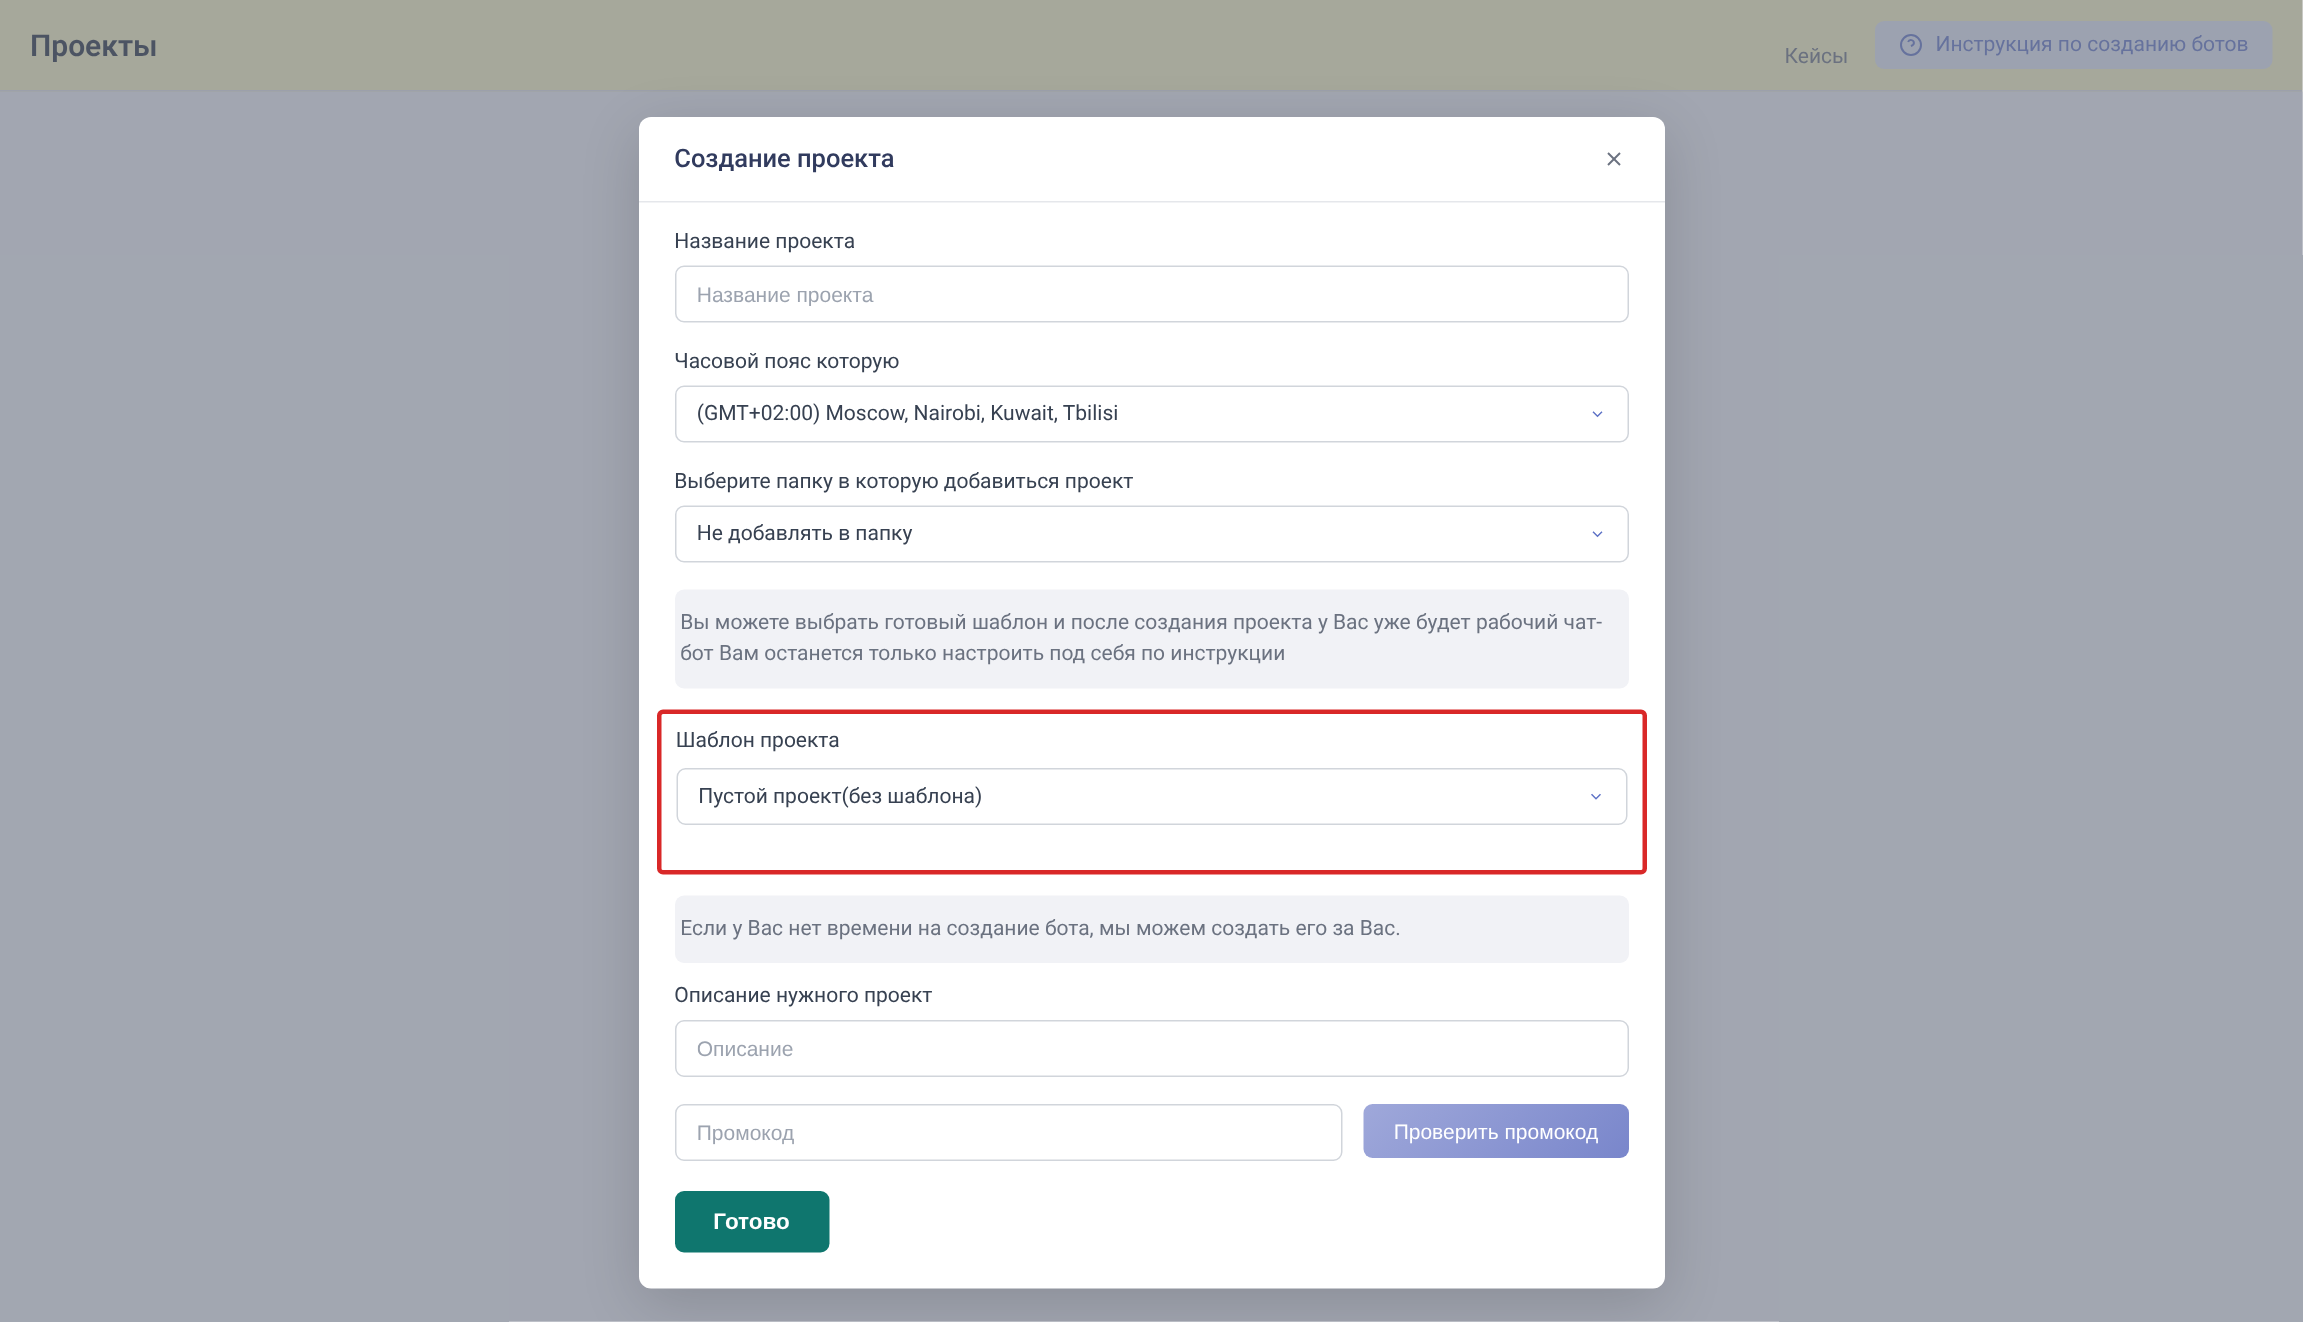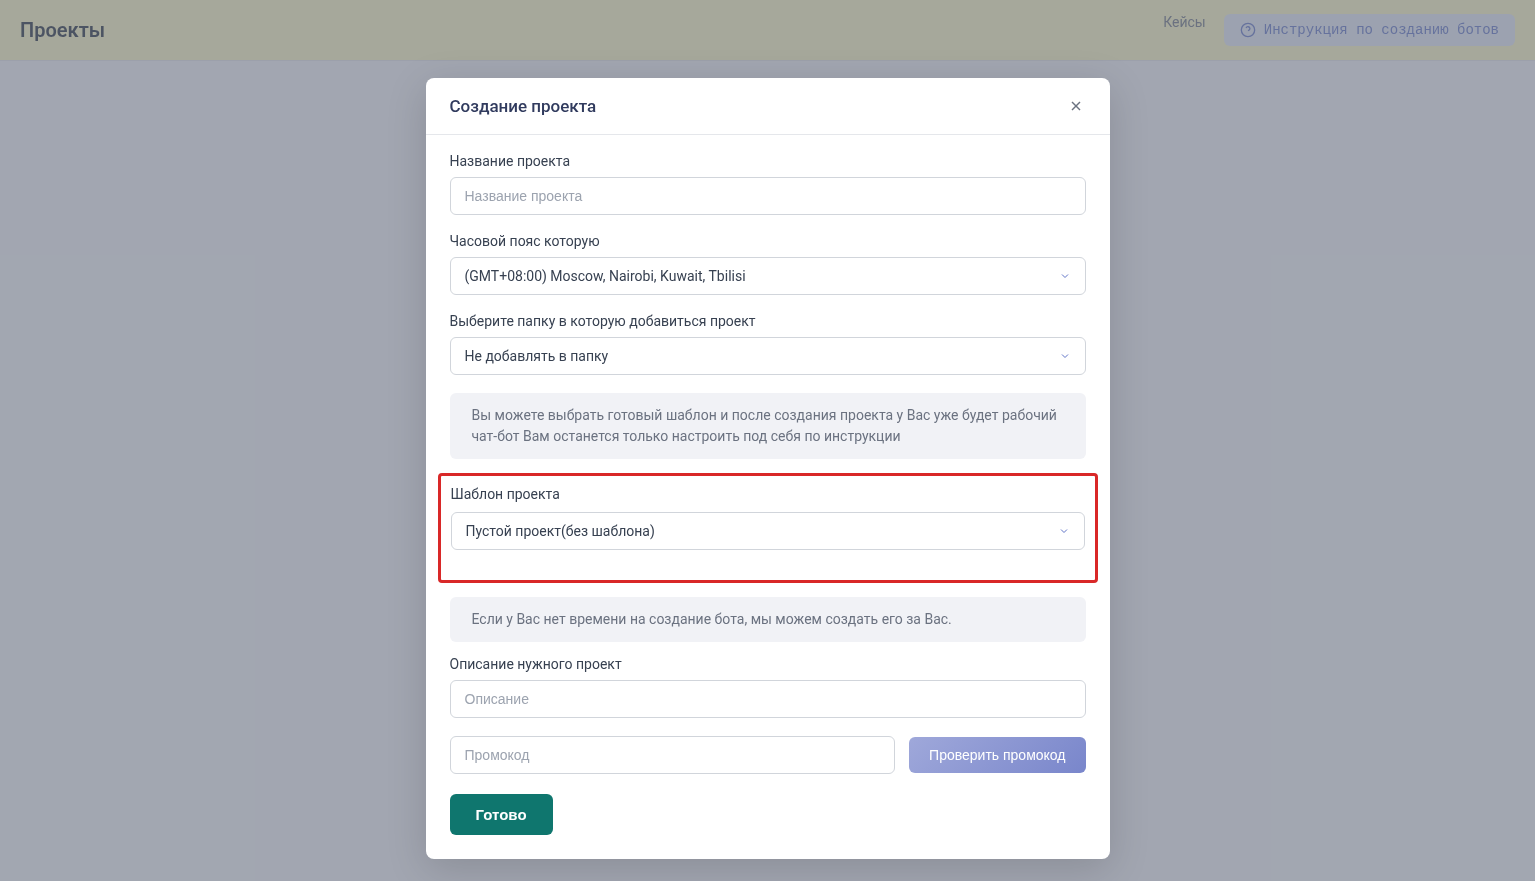--- a/index.html
+++ b/index.html
@@ -27,39 +27,38 @@
     }
 
     .header-title {
       font-size: 20px;
       font-weight: 600;
       color: #1f2937;
     }
 
     .header-right {
       display: flex;
-      align-items: flex-start;
+      align-items: flex-end;
       gap: 18px;
     }
 
     .header-link {
       font-size: 14px;
       color: #6b7280;
     }
 
     .header-instructions {
       display: flex;
       align-items: center;
       gap: 8px;
       padding: 8px 16px;
       background: #e7ecf7;
       border-radius: 6px;
       color: #6074c7;
       font-size: 14px;
-      font-family: Liberation Mono, monospace;
     }
 
     .header-instructions svg {
       width: 16px;
       height: 16px;
     }
 
     .overlay {
       position: absolute;
       top: 0;
@@ -149,21 +148,21 @@
 
     .chevron-down {
       width: 12px;
       height: 12px;
       color: #6074c7;
       transform: rotate(0deg);
     }
 
     .info-banner {
       background: #f1f2f6;
-      padding: 12px 22px;
+      padding: 12px 4px;
       border-radius: 6px;
       font-size: 14px;
       color: #6b7280;
       line-height: 1.5;
       margin-bottom: 14px;
     }
 
     .highlighted-section {
       border: 3px solid #d92828;
       border-radius: 4px;
@@ -174,21 +173,21 @@
     }
 
     .highlighted-section .form-label {
       margin-bottom: 10px;
     }
 
     .promo-row {
       display: flex;
       gap: 14px;
       margin-bottom: 20px;
-      align-items: center;
+      align-items: flex-start;
     }
 
     .promo-input {
       flex: 1;
       padding: 10px 14px;
       border: 1px solid #d1d5db;
       border-radius: 6px;
       font-size: 14px;
       color: #374151;
     }
@@ -253,21 +252,21 @@
   <div class="modal-body">
 
     <div class="form-group">
       <label class="form-label">Название проекта</label>
       <input type="text" class="form-input" placeholder="Название проекта" style="">
     </div>
 
     <div class="form-group">
       <label class="form-label">Часовой пояс которую</label>
       <div class="form-select">
-        <span>(GMT+08:00) Moscow, Nairobi, Kuwait, Tbilisi</span>
+        <span>(GMT+02:00) Moscow, Nairobi, Kuwait, Tbilisi</span>
         <svg class="chevron-down" viewBox="0 0 24 24" fill="none" stroke="currentColor" stroke-width="2">
           <polyline points="6 9 12 15 18 9"></polyline>
         </svg>
       </div>
     </div>
 
     <div class="form-group">
       <label class="form-label">Выберите папку в которую добавиться проект</label>
       <div class="form-select">
         <span>Не добавлять в папку</span>

